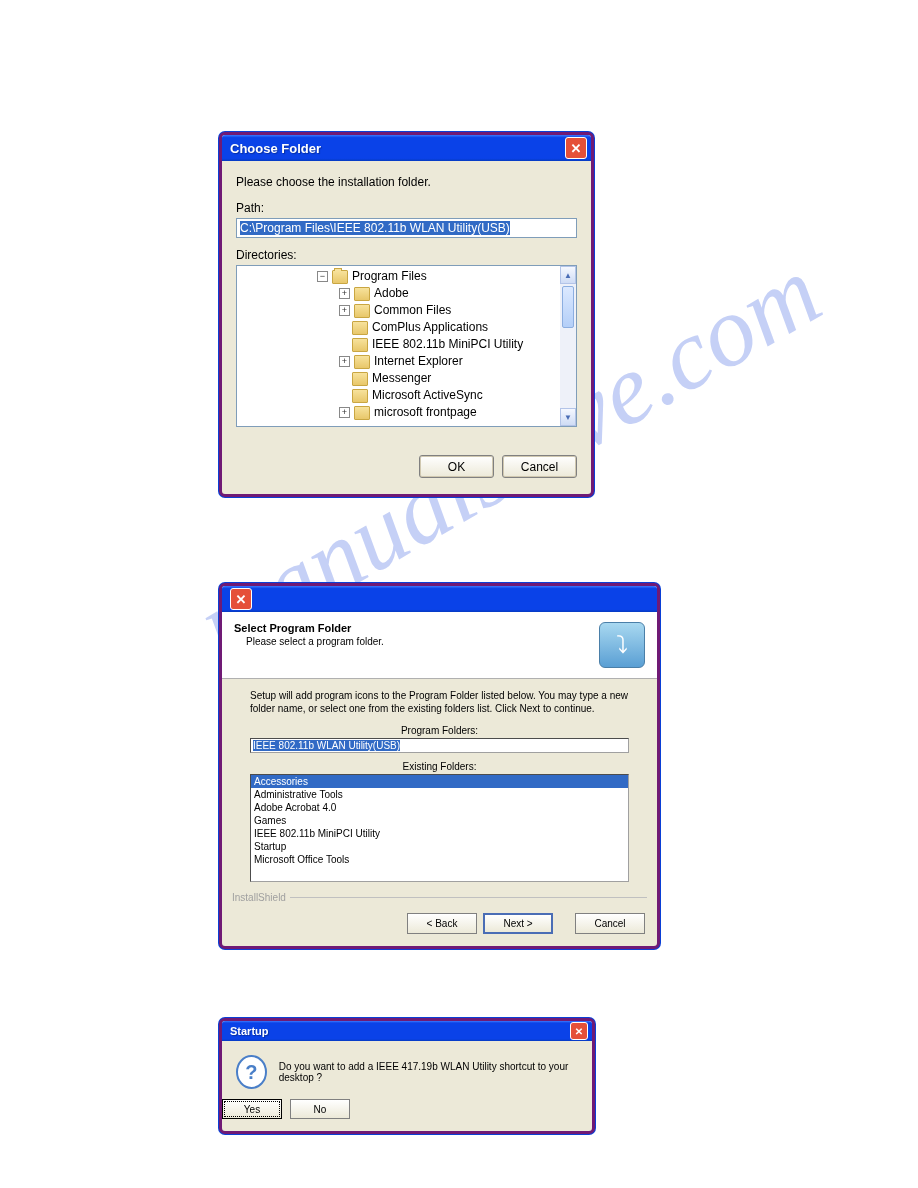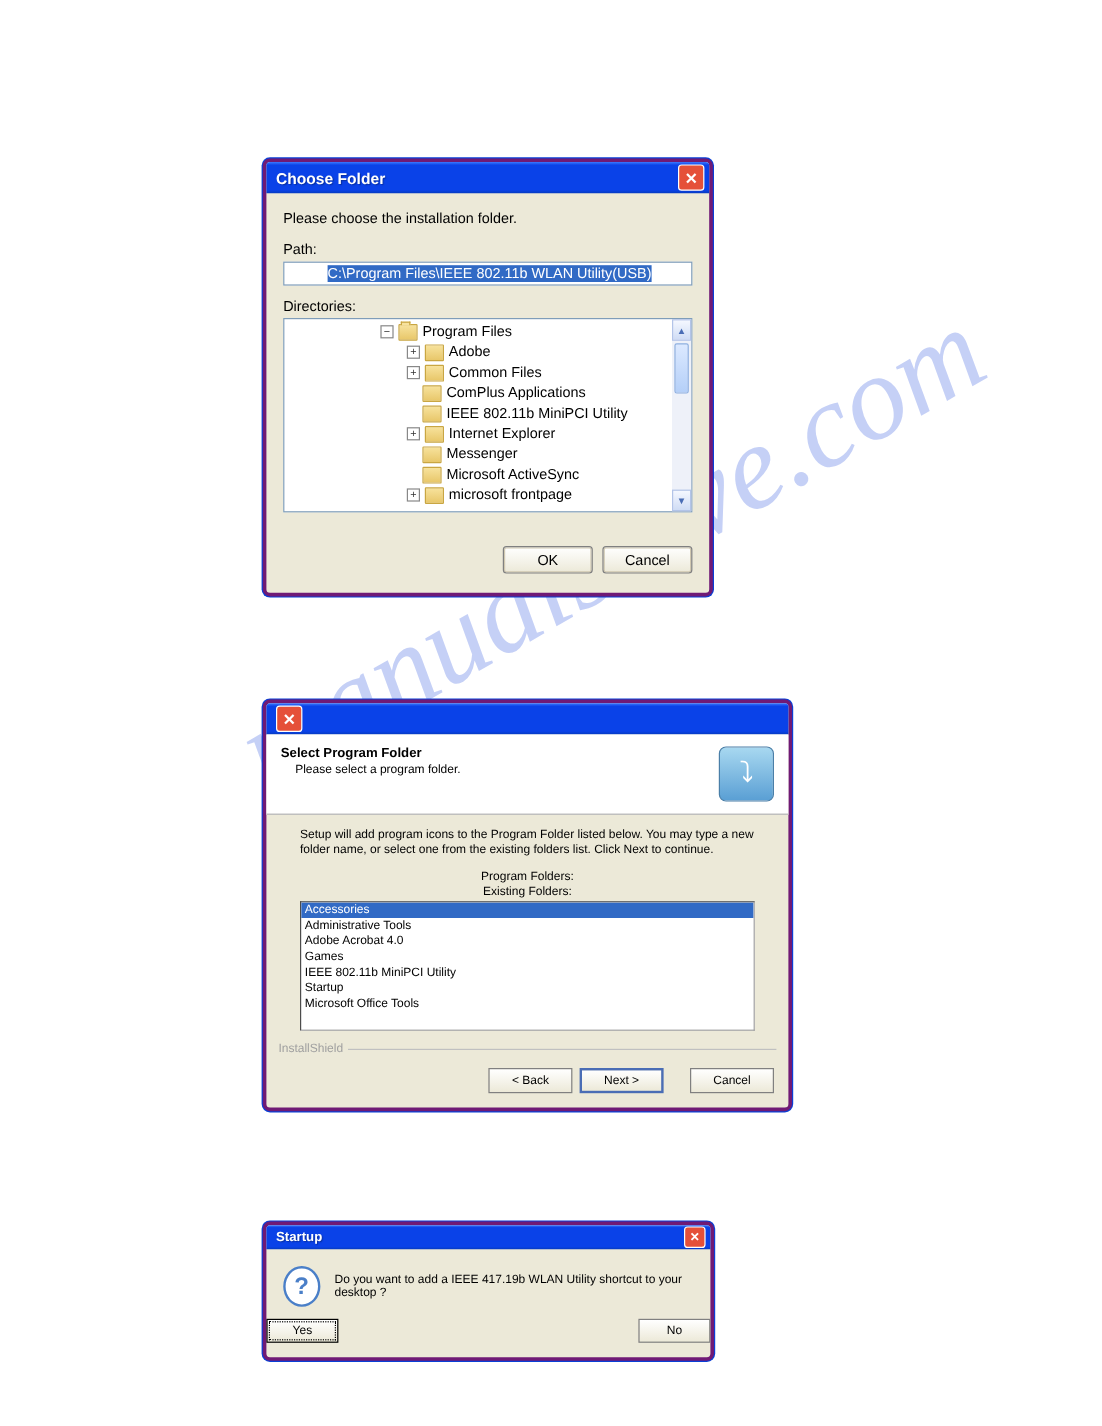--- a/index.html
+++ b/index.html
@@ -71,21 +71,20 @@
     box-sizing: border-box;
     border: 1px solid #7f9db9;
     background: #fff;
     padding: 2px 3px;
     font-size: 12px;
     margin-bottom: 10px;
   }
   .d1 .path-input .selected {
     background: #316ac5;
     color: #fff;
-    margin-left: 33px;
   }
   .tree-wrap {
     border: 1px solid #7f9db9;
     background: #fff;
     height: 160px;
     display: flex;
     margin-bottom: 28px;
   }
   .tree {
     flex: 1;
@@ -263,21 +262,21 @@
     color: #4a7fc8;
     font-size: 20px;
     font-weight: bold;
     display: flex;
     align-items: center;
     justify-content: center;
   }
   .d3 .msg { font-size: 10px; }
   .d3 .footer3 {
     display: flex;
-    justify-content: space-between;
+    justify-content: flex-start;
     gap: 8px;
     padding: 0 0 12px 0;
   }
   .d3 .xp-btn3 {
     min-width: 60px;
     height: 20px;
     background: linear-gradient(to bottom, #fff, #ece9d8);
     border: 1px solid #808080;
     font-size: 10px;
     cursor: pointer;
@@ -382,20 +381,23 @@
   <div class="header-white">
     <div class="txt">
       <div class="h-title">Select Program Folder</div>
       <div class="h-sub">Please select a program folder.</div>
     </div>
     <div class="wizard-icon">⤵</div>
   </div>
   <div class="body2">
     <div class="desc">Setup will add program icons to the Program Folder listed below.  You may type a new folder name, or select one from the existing folders list.  Click Next to continue.</div>
     <div class="small-lbl">Program Folders:</div>
+    <div class="pf-input">
+      <span class="sel">IEEE 802.11b WLAN Utility(USB)</span>
+    </div>
     <div class="small-lbl">Existing Folders:</div>
     <div class="listbox">
       <div class="item selected">Accessories</div>
       <div class="item">Administrative Tools</div>
       <div class="item">Adobe Acrobat 4.0</div>
       <div class="item">Games</div>
       <div class="item">IEEE 802.11b MiniPCI Utility</div>
       <div class="item">Startup</div>
       <div class="item">Microsoft Office Tools</div>
     </div>

